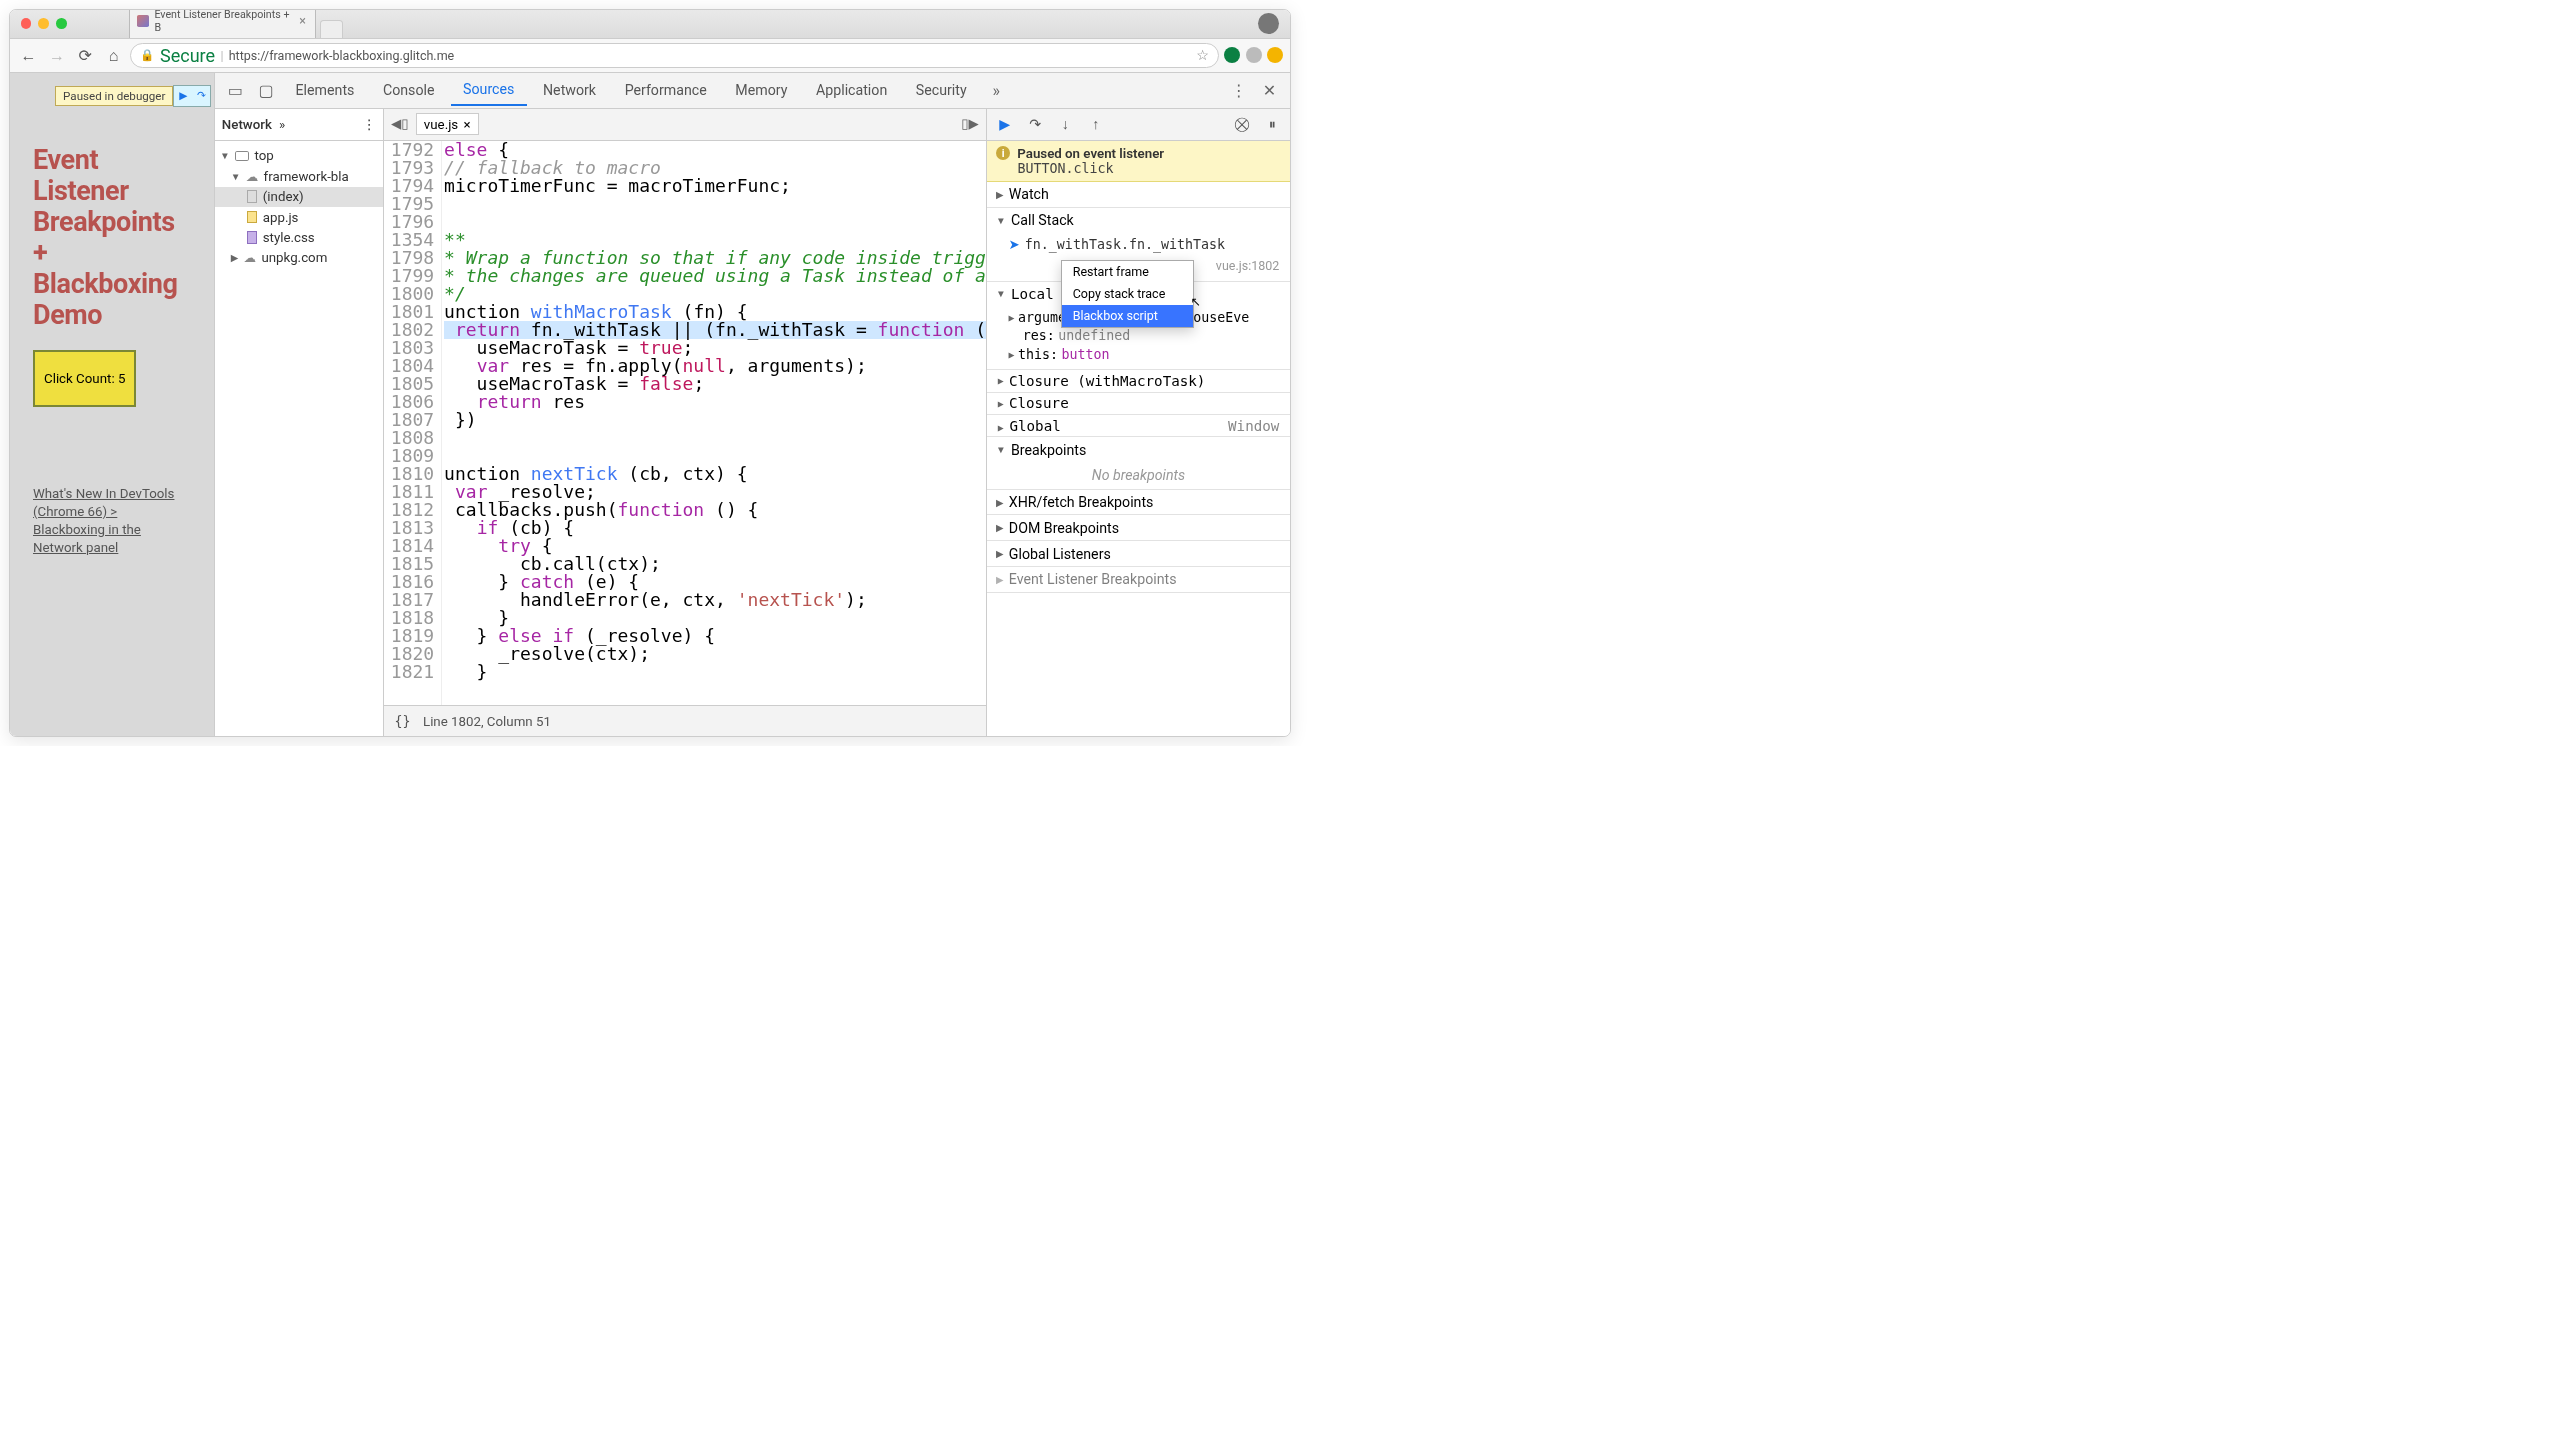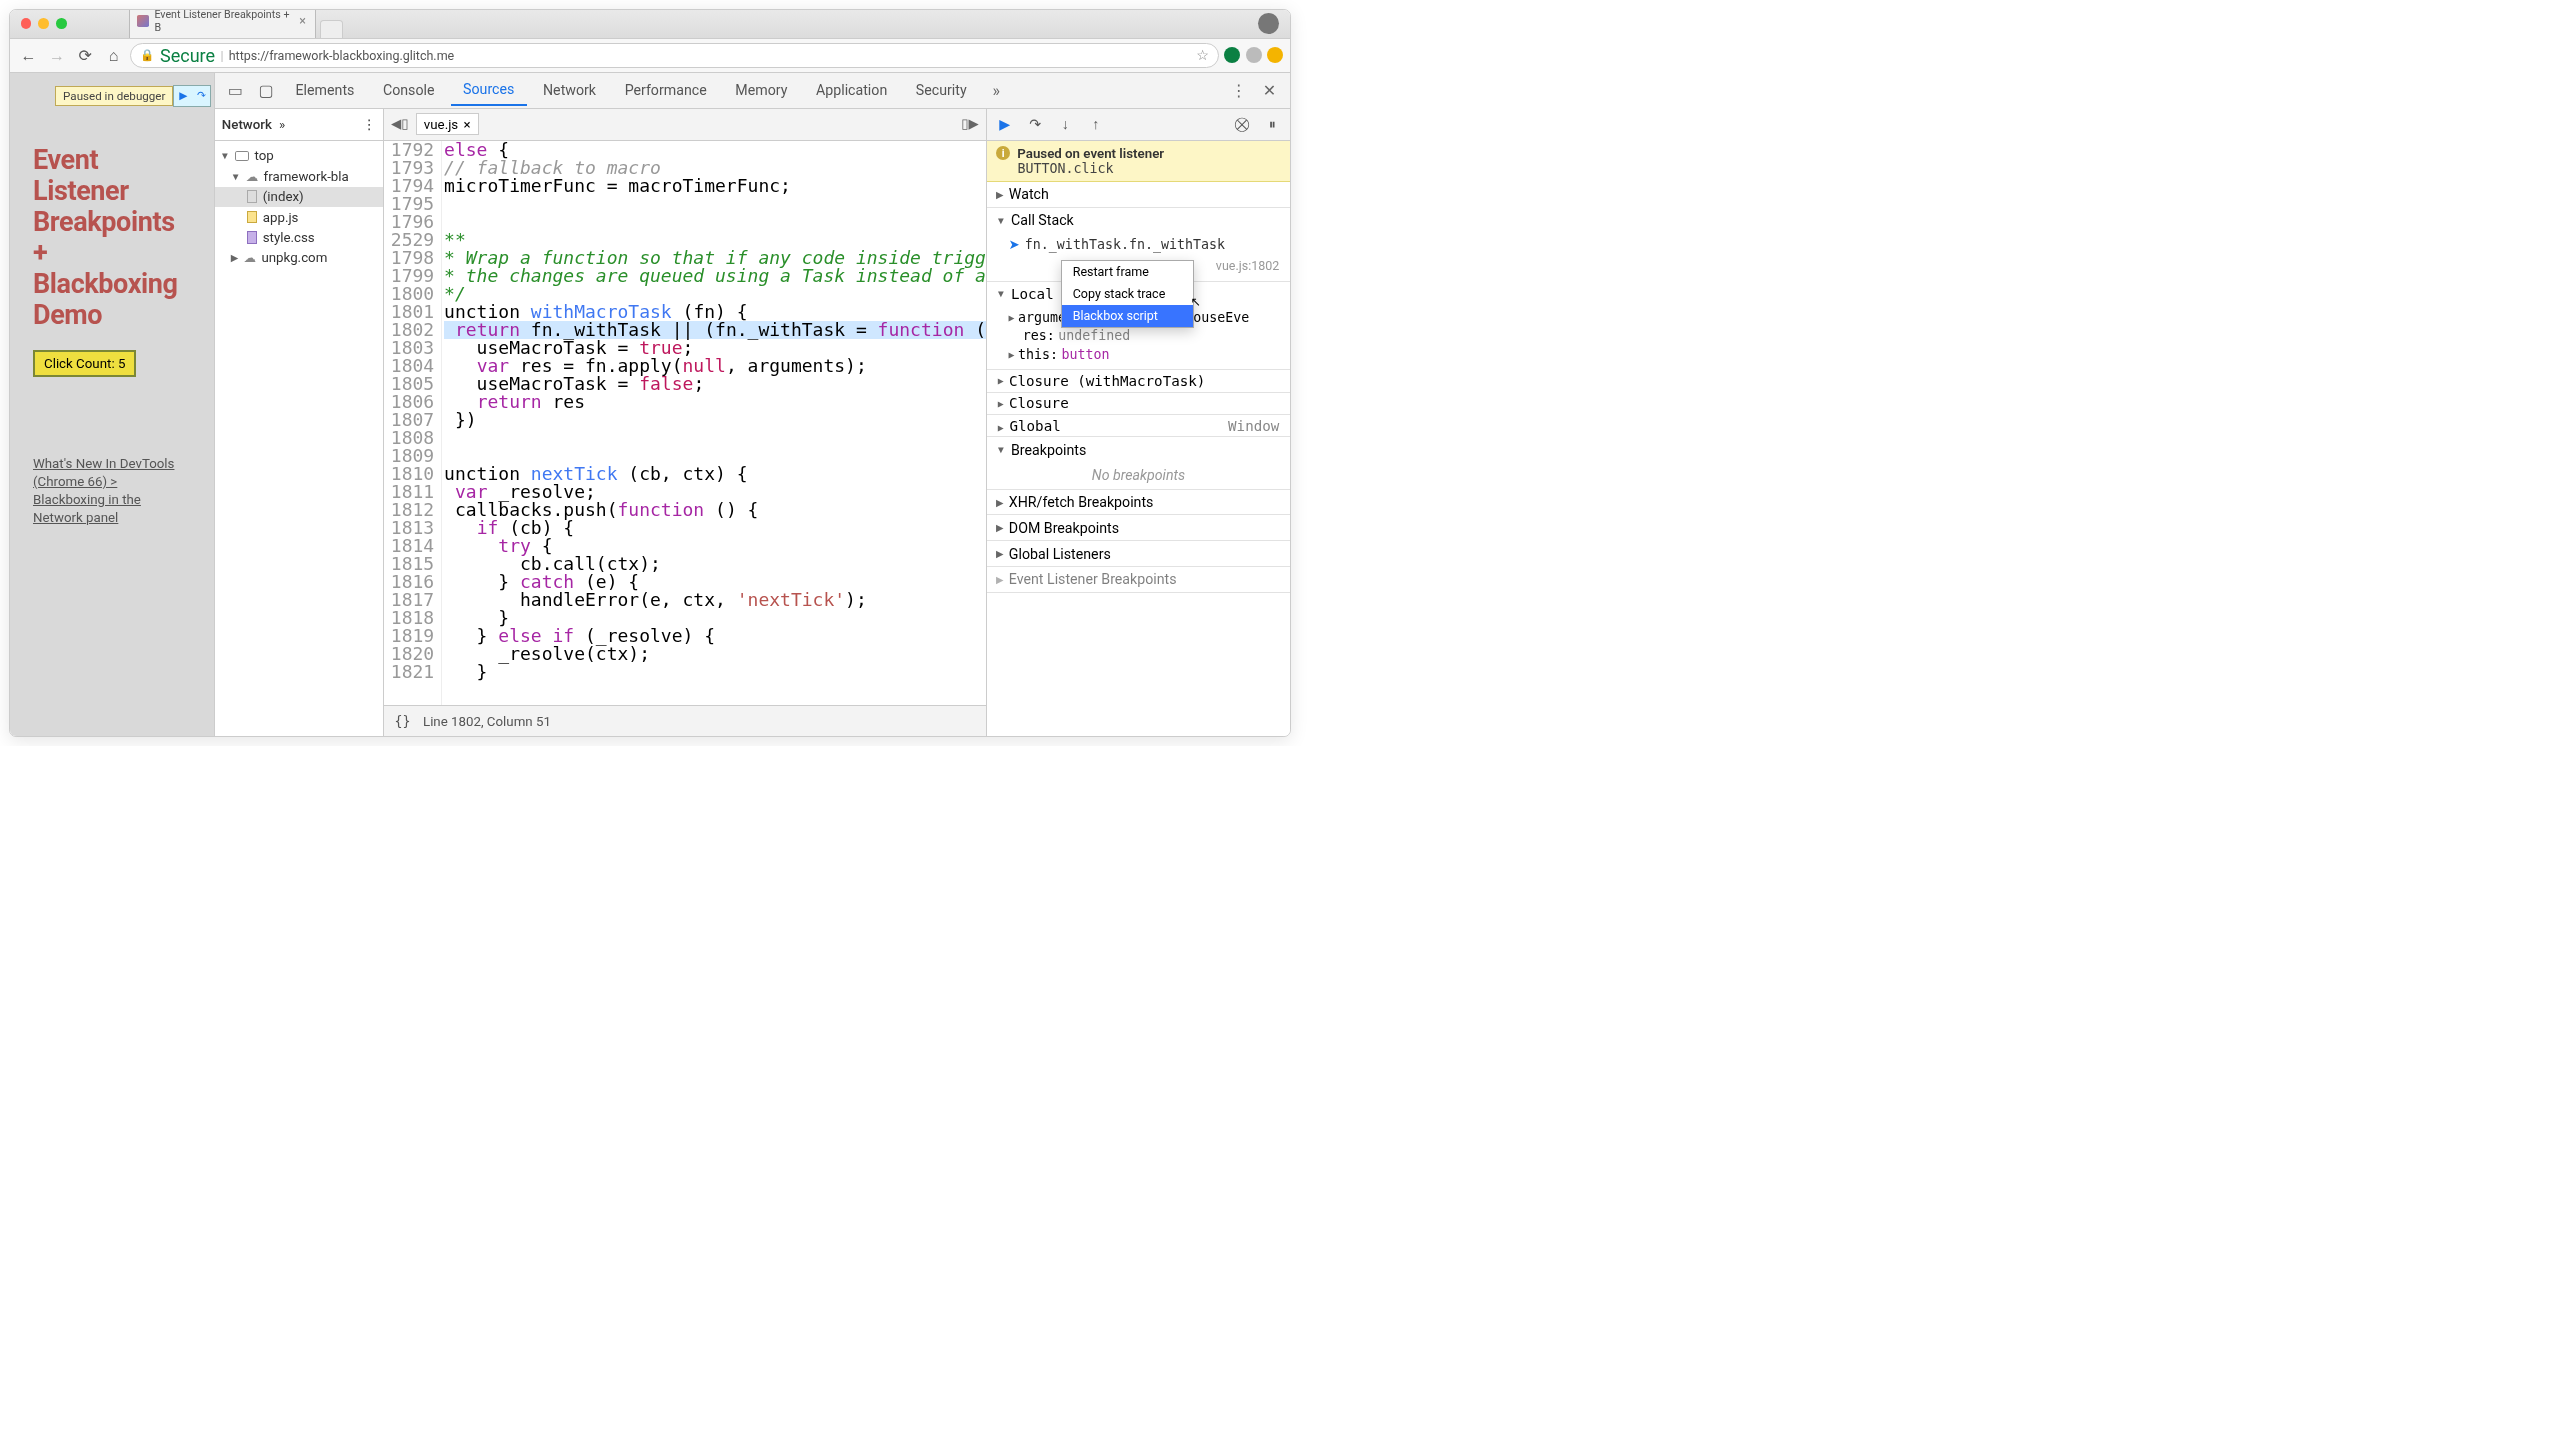--- a/index.html
+++ b/index.html
@@ -27,21 +27,21 @@
 .ext-green{background:#0b8043;} .ext-gray{background:#bbb;} .ext-orange{background:#f4b400;}
 .content-area { display:flex; height:calc(100% - 62px); }
 
 .page-pane { width: 263px; background:#d9d9d9; position:relative; padding:0; }
 .debug-overlay-badge { position:absolute; top:12.5px; left:45px; z-index:2; display:flex; align-items:center; }
 .badge-text { background:#fef7c6; border:0.9px solid #c0a955; padding:1.8px 7.1px; font-size:11.6px; color:#444; }
 .badge-btns { display:flex; border:0.9px solid #8aa; }
 .badge-btn { width:18px; height:19.6px; background:#d9f5ff; display:flex; align-items:center; justify-content:center; font-size:10.7px; }
 .page-inner { padding:36px 23px 18px; }
 .page-title { color:#b7534f; font-size:27px; font-weight:700; line-height:1.15; letter-spacing:-0.4px;margin-top:36px; }
-.click-btn { margin-top:19.6px; background:#efdf3f; border:2.7px solid #7b8735; padding:4px 9px; font-size:13.3px; display:inline-block; }
+.click-btn { margin-top:19.6px; background:#efdf3f; border:2.7px solid #7b8735; padding:19px 9px; font-size:13.3px; display:inline-block; }
 .page-link { display:block; margin-top:78px; font-size:13.3px; color:#555; text-decoration:underline; line-height:1.35; }
 
 .devtools { flex:1; display:flex; flex-direction:column; border-left:0.9px solid #ccc; }
 .dt-tabs { height:36px; border-bottom:0.9px solid #ccc; display:flex; align-items:center; padding:0 7.1px; gap:3.6px; background:#f3f3f3; font-size:14.2px; color:#555; }
 .dt-tabs .tab { padding:7.1px 12.5px; cursor:pointer; }
 .dt-tabs .tab.active { color:#1a73e8; border-bottom:2.7px solid #1a73e8; }
 .dt-tabs .spacer { flex:1; }
 .dt-icon { width:27px; height:27px; display:flex; align-items:center; justify-content:center; color:#666; font-size:16px; cursor:pointer; }
 .dt-body { flex:1; display:flex; min-height:0; }
 
@@ -220,21 +220,21 @@
             <span style="flex:1"></span>
             <div class="ed-ico">▯▶</div>
           </div>
           <div class="editor">
             <div class="gutter" id="gutter">
                 <div>1792</div>
                 <div>1793</div>
                 <div>1794</div>
                 <div>1795</div>
                 <div>1796</div>
-                <div>2529</div>
+                <div>1354</div>
                 <div>1798</div>
                 <div>1799</div>
                 <div>1800</div>
                 <div>1801</div>
                 <div>1802</div>
                 <div>1803</div>
                 <div>1804</div>
                 <div>1805</div>
                 <div>1806</div>
                 <div>1807</div>

